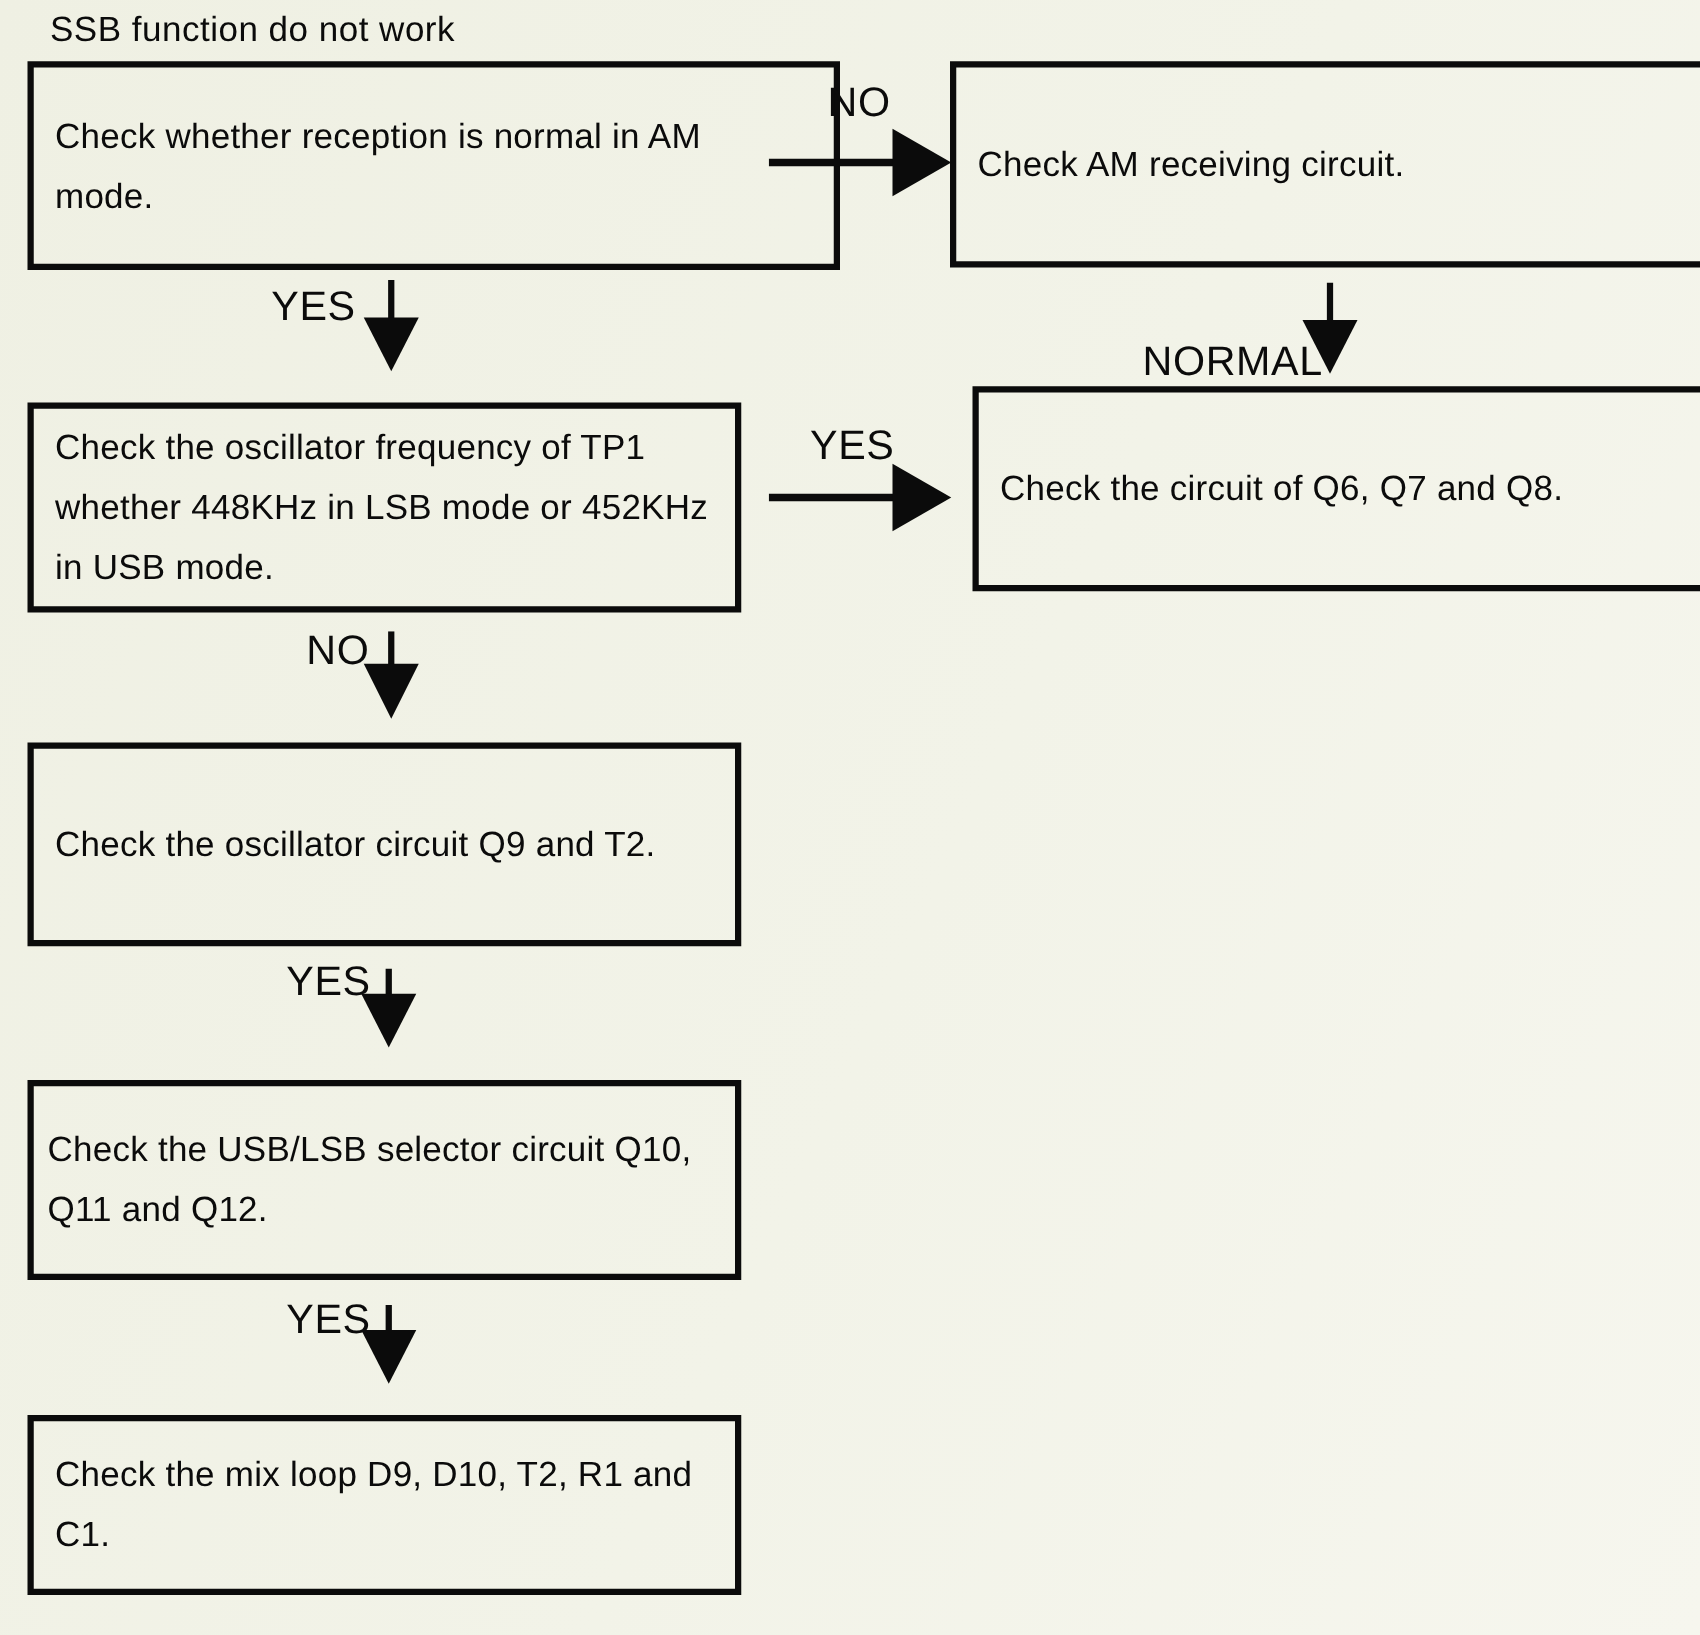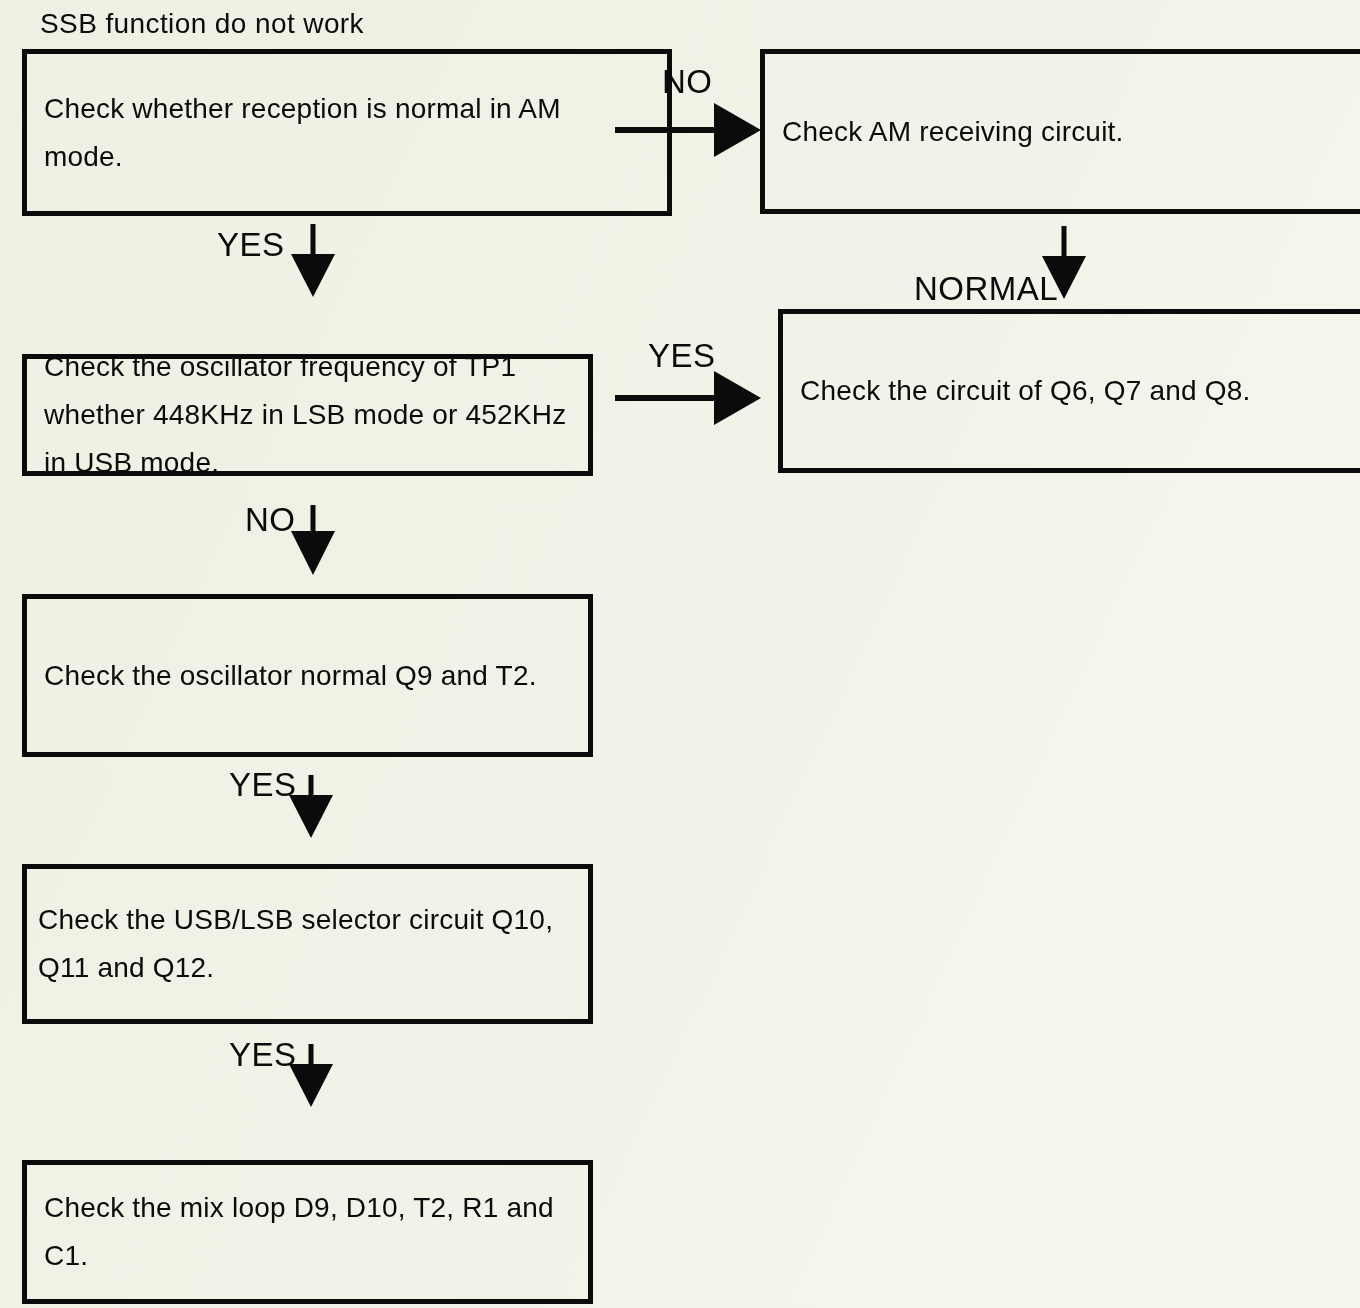--- a/index.html
+++ b/index.html
@@ -31,25 +31,25 @@
     align-items:center;
     font-size:28px;
     line-height:48px;
     letter-spacing:0.2px;
     padding-left:17px;
     padding-right:8px;
     white-space:pre-line;
   }
   .b1{left:22px; top:49px;  width:650px; height:167px;}
   .b2{left:760px;top:49px;  width:688px; height:165px;}
-  .b3{left:22px; top:322px; width:571px; height:122px;margin-top:32px;}
+  .b3{left:22px; top:322px; width:571px; height:168px;}
   .b4{left:778px;top:309px; width:590px; height:164px;}
   .b5{left:22px; top:594px; width:571px; height:163px;}
   .b6{left:22px; top:864px; width:571px; height:160px;padding-left:11px;}
-  .b7{left:22px; top:1160px;width:571px; height:144px;}
+  .b7{left:22px; top:1132px;width:571px; height:144px;}
   .lbl{
     position:absolute;
     font-size:33px;
     letter-spacing:0.5px;
     white-space:nowrap;
   }
   .lbl-no1   {left:662px; top:63px;}
   .lbl-yes1  {left:217px; top:226px;}
   .lbl-normal{left:914px; top:226px;margin-top:44px;}
   .lbl-yes2  {left:648px; top:337px;}
@@ -71,21 +71,21 @@
 
 <div class="title">SSB function do not work</div>
 
 <div class="flow-box b1">Check whether reception is normal in AM
 mode.</div>
 <div class="flow-box b2">Check AM receiving circuit.</div>
 <div class="flow-box b3">Check the oscillator frequency of TP1
 whether 448KHz in LSB mode or 452KHz
 in USB mode.</div>
 <div class="flow-box b4">Check the circuit of Q6, Q7 and Q8.</div>
-<div class="flow-box b5">Check the oscillator normal Q9 and T2.</div>
+<div class="flow-box b5">Check the oscillator circuit Q9 and T2.</div>
 <div class="flow-box b6">Check the USB/LSB selector circuit Q10,
 Q11 and Q12.</div>
 <div class="flow-box b7">Check the mix loop D9, D10, T2, R1 and
 C1.</div>
 
 <div class="lbl lbl-no1">NO</div>
 <div class="lbl lbl-yes1">YES</div>
 <div class="lbl lbl-normal">NORMAL</div>
 <div class="lbl lbl-yes2">YES</div>
 <div class="lbl lbl-no2">NO</div>

